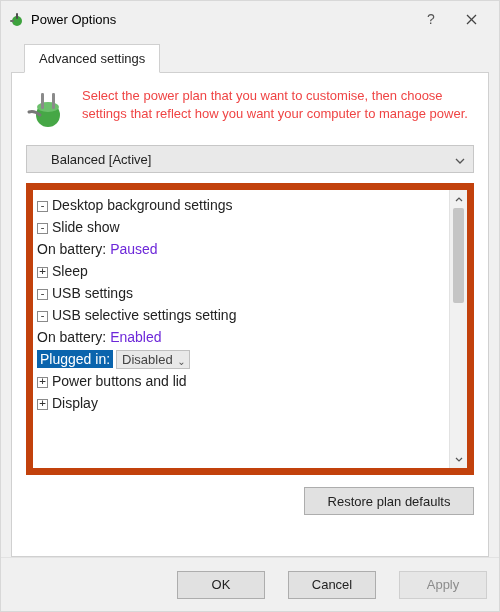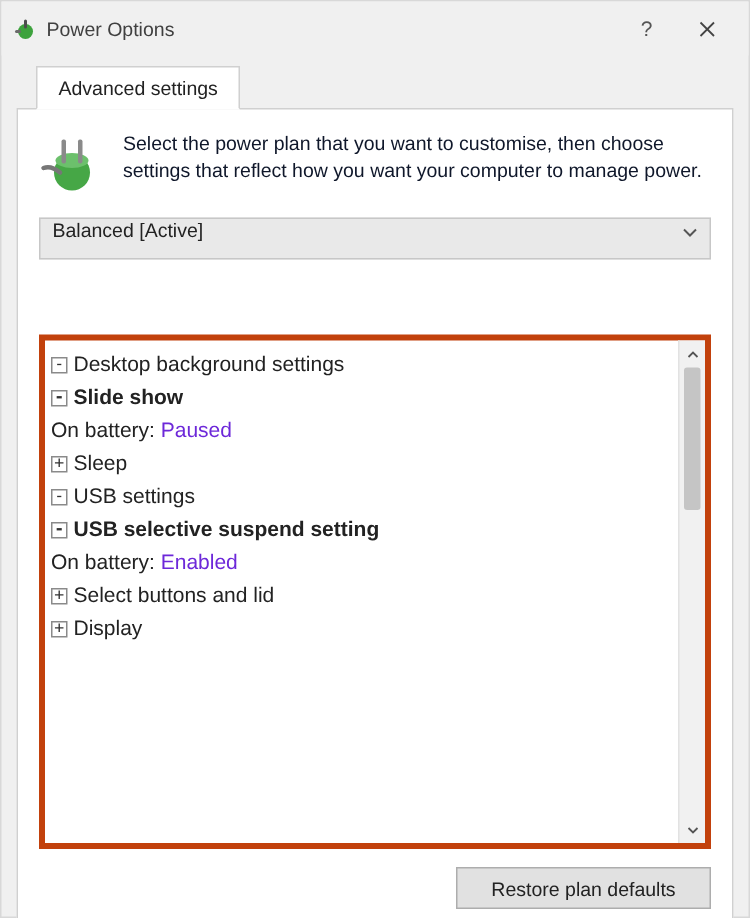--- a/index.html
+++ b/index.html
@@ -25,21 +25,21 @@
     height: 36px;
     display: flex;
     align-items: center;
     padding: 0 8px 0 8px;
     background: #f0f0f0;
   }
   .titlebar .title-icon {
     width: 16px; height:16px;
     margin-right: 6px;
   }
-  .titlebar .title-text { color:#404040; }
+  .titlebar .title-text { color:#000000; }
   .titlebar .spacer { flex:1; }
   .titlebar .ctl {
     width: 40px; height: 36px;
     display:flex; align-items:center; justify-content:center;
     color:#555;
     font-size:14px;
   }
 
   .content {
     flex:1;
@@ -72,50 +72,50 @@
     flex-direction:column;
     padding:14px 14px 12px 14px;
   }
 
   .intro {
     display:flex;
     gap:12px;
     margin-bottom:14px;
   }
   .intro .desc {
-    color:#0f172a;
+    color:#ef4444;
     line-height:1.35;
     font-size:13px;
   }
   .intro .bigicon {
     width:44px; height:44px;
     flex:0 0 44px;
   }
 
   .plan-select {
     height:28px;
     background:#e9e9e9;
     border:1px solid #c7c7c7;
     display:flex;
-    padding:0 8px;
+    align-items:center;
+    padding:0 24px;
     position:relative;
     margin-bottom:10px;
   }
   .plan-select .chev {
     position:absolute;
     right:8px;
     color:#555;
   }
 
   .tree-wrap {
-    border:4px solid #c2410c;
-    height:343px;
+    border:7px solid #c2410c;
+    height:292px;
     display:flex;
     background:#fff;
-    margin-top:40px;
   }
   .tree {
     flex:1;
     overflow:hidden;
     padding:4px 4px 4px 2px;
     line-height:22px;
     font-size:14px;
   }
   .vscroll {
     width:18px;
@@ -137,21 +137,21 @@
   .vscroll .thumb {
     position:absolute;
     left:3px; right:3px;
     top:0; height:95px;
     background:#c5c5c5;
     border-radius:2px;
   }
 
   .tree .row { white-space:nowrap; padding:0 2px; }
   .lvl0 { padding-left:2px; }
-  .lvl1 { padding-left:22px;font-weight:bold; }
+  .lvl1 { padding-left:22px; }
   .lvl2 { padding-left:42px; }
   .expander {
     display:inline-block;
     width:11px;height:11px;
     border:1px solid #8a8a8a;
     background:#fff;
     text-align:center;
     font-size:11px;
     line-height:8px;
     color:#333;
@@ -281,28 +281,31 @@
             <span>On battery:</span>
             <span class="link">Paused</span>
           </div>
           <div class="row lvl0">
             <span class="expander">+</span><span>Sleep</span>
           </div>
           <div class="row lvl0">
             <span class="expander">-</span><span>USB settings</span>
           </div>
           <div class="row lvl1">
-            <span class="expander">-</span><span>USB selective suspend setting</span>
+            <span class="expander">-</span><span>USB selective settings setting</span>
           </div>
           <div class="row lvl2">
             <span>On battery:</span>
             <span class="link">Enabled</span>
           </div>
-          <div class="row lvl0">
-            <span class="expander">+</span><span>Select buttons and lid</span>
+          <div class="row lvl2">
+            <span class="inline-label-sel">Plugged in:</span><span class="inline-select"><span>Disabled</span><span class="chev2">⌄</span></span>
+          </div>
+          <div class="row lvl0">
+            <span class="expander">+</span><span>Power buttons and lid</span>
           </div>
           <div class="row lvl0">
             <span class="expander">+</span><span>Display</span>
           </div>
 
         </div>
         <div class="vscroll">
           <div class="arrow">
             <svg width="8" height="5" viewBox="0 0 8 5">
                 <path d="M1 4 L4 1 L7 4" stroke="#555" stroke-width="1.2" fill="none"></path>

